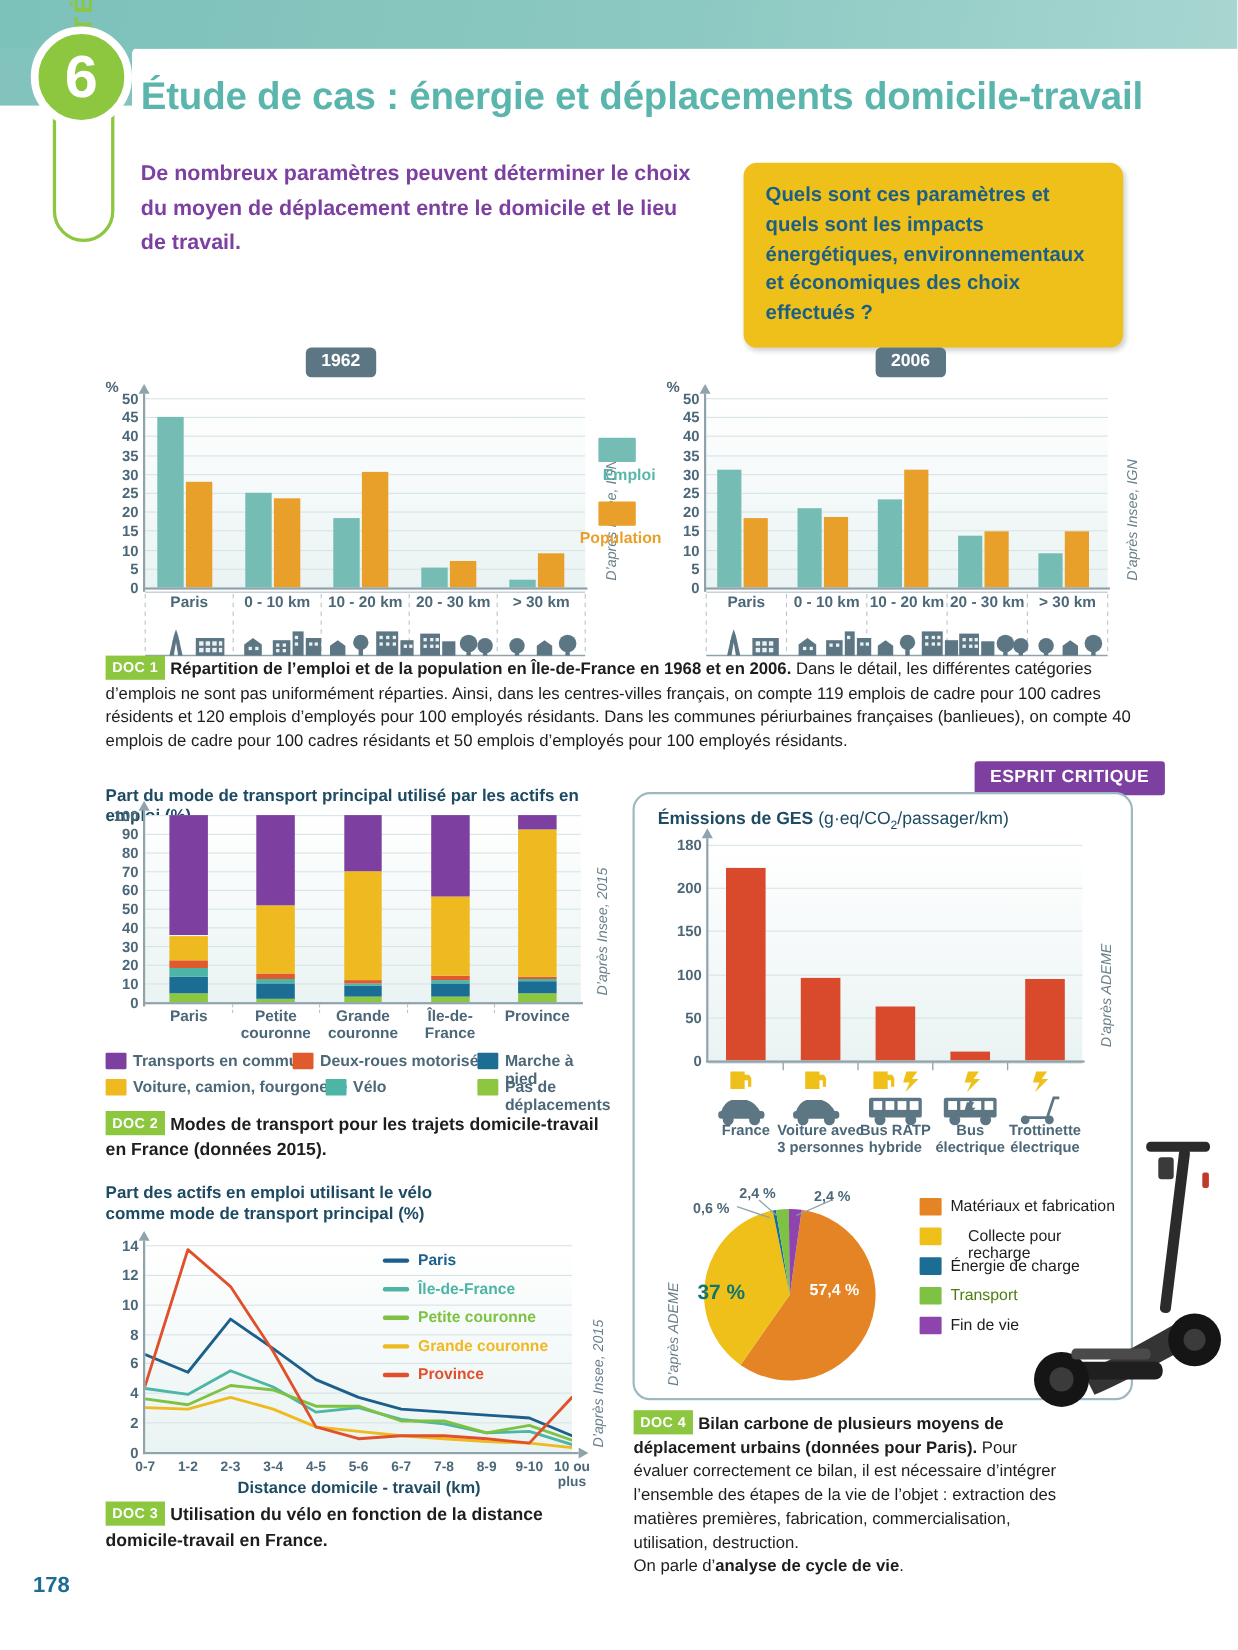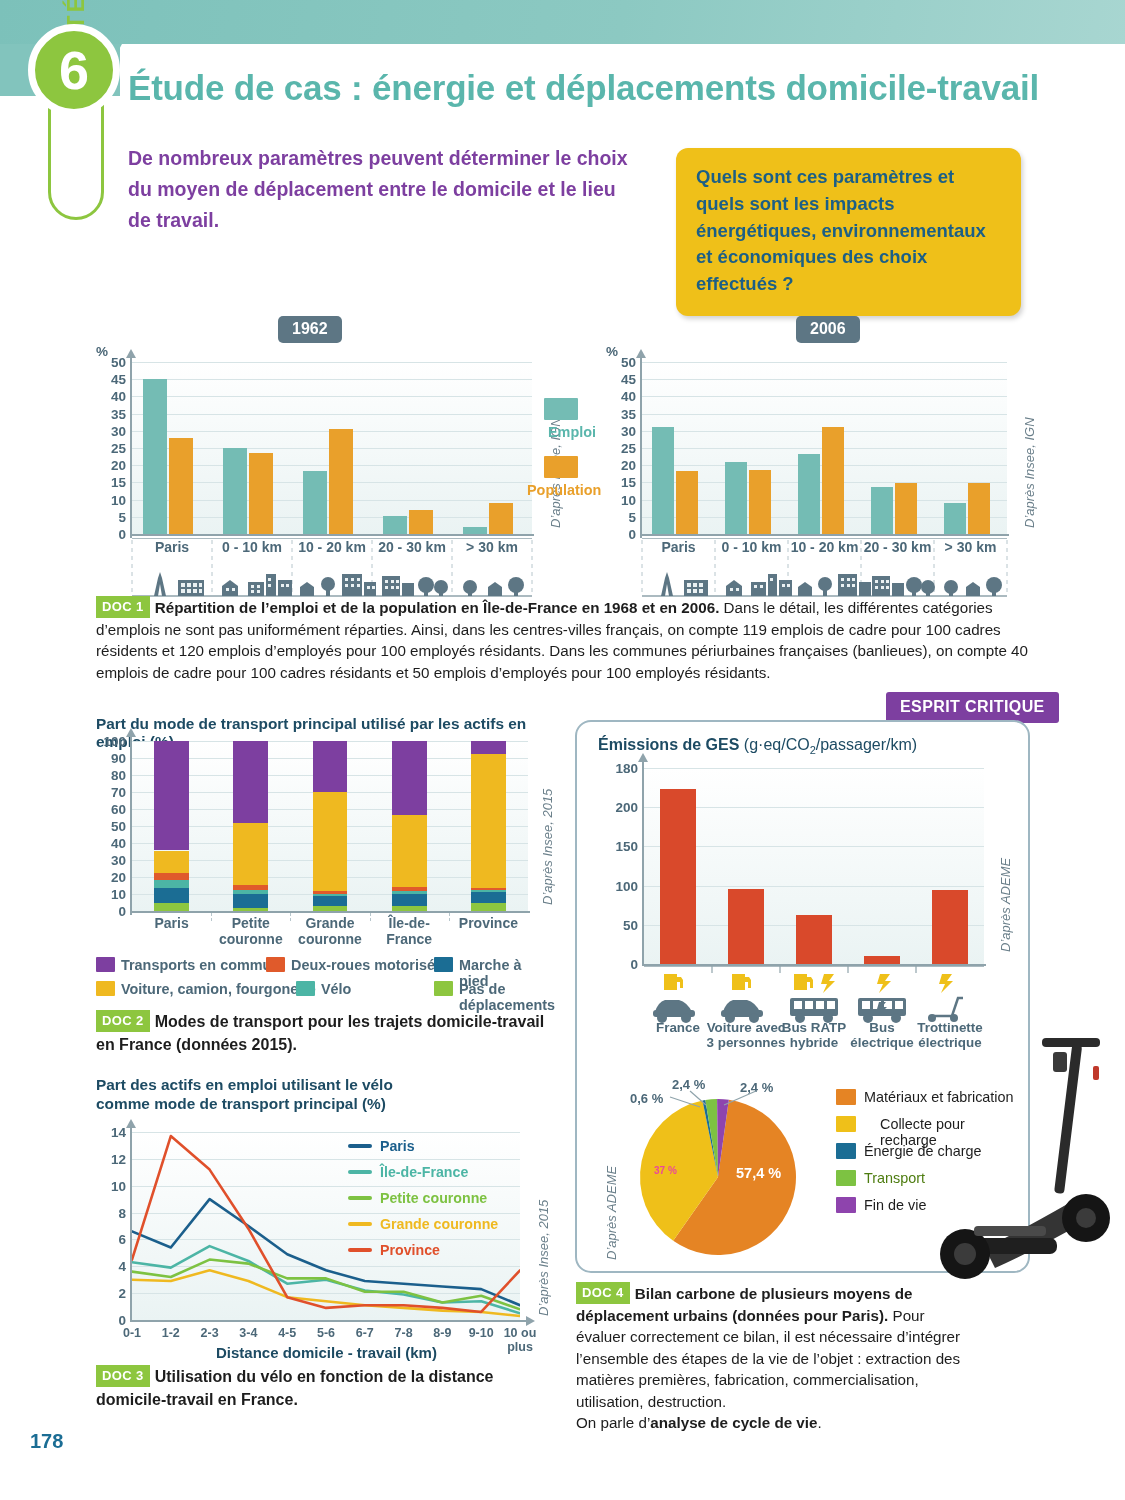--- a/index.html
+++ b/index.html
@@ -514,21 +514,21 @@
   <div class="src-vert" style="left:440px;top:196px;">D’après Insee, 2015</div>
   <div style="position:absolute;left:120px;top:224px;font-size:15px;font-weight:bold;color:#1d4b63;">Distance domicile - travail (km)</div>
 <div class="ytick" style="left:4px;top:194px;width:26px;">0</div>
     <div class="ytick" style="left:4px;top:167.14285714285714px;width:26px;">2</div>
     <div class="ytick" style="left:4px;top:140.28571428571428px;width:26px;">4</div>
     <div class="ytick" style="left:4px;top:113.42857142857143px;width:26px;">6</div>
     <div class="ytick" style="left:4px;top:86.57142857142858px;width:26px;">8</div>
     <div class="ytick" style="left:4px;top:59.71428571428572px;width:26px;">10</div>
     <div class="ytick" style="left:4px;top:32.85714285714286px;width:26px;">12</div>
     <div class="ytick" style="left:4px;top:6px;width:26px;">14</div>
-    <div class="catlabel" style="left:10px;top:206px;width:52px;font-size:12.5px;">0-1</div>
+    <div class="catlabel" style="left:10px;top:206px;width:52px;font-size:12.5px;">0-7</div>
     <div class="catlabel" style="left:48.8px;top:206px;width:52px;font-size:12.5px;">1-2</div>
     <div class="catlabel" style="left:87.6px;top:206px;width:52px;font-size:12.5px;">2-3</div>
     <div class="catlabel" style="left:126.39999999999998px;top:206px;width:52px;font-size:12.5px;text-align:center;">3-4</div>
     <div class="catlabel" style="left:165.2px;top:206px;width:52px;font-size:12.5px;">4-5</div>
     <div class="catlabel" style="left:204px;top:206px;width:52px;font-size:12.5px;">5-6</div>
     <div class="catlabel" style="left:242.79999999999995px;top:206px;width:52px;font-size:12.5px;">6-7</div>
     <div class="catlabel" style="left:281.59999999999997px;top:206px;width:52px;font-size:12.5px;">7-8</div>
     <div class="catlabel" style="left:320.4px;top:206px;width:52px;font-size:12.5px;">8-9</div>
     <div class="catlabel" style="left:359.2px;top:206px;width:52px;font-size:12.5px;">9-10</div>
     <div class="catlabel" style="left:398px;top:206px;width:52px;font-size:12.5px;">10 ou plus</div>
@@ -644,21 +644,21 @@
 <div class="abs" id="chart-pie" style="left:598px;top:1055px;width:420px;height:215px;">
   <div class="src-vert" style="left:6px;top:205px;">D’après ADEME</div>
 <svg width="230" height="205" style="position:absolute;left:10px;top:10px;">
       <path d="M110,112 L120.85550187488512,34.75909063815752 A78,78 0 1,1 65.2007187010322,175.85158099135802 Z" fill="#e58424"></path>
       <path d="M110,112 L65.2007187010322,175.85158099135802 A78,78 0 0,1 94.47737287565725,35.560167143310565 Z" fill="#efc019"></path>
       <path d="M110,112 L94.47737287565725,35.560167143310565 A78,78 0 0,1 97.37524850105925,35.02847507298564 Z" fill="#1b6d94"></path>
       <path d="M110,112 L97.37524850105925,35.02847507298564 A78,78 0 0,1 109.10517987758024,34.00513288075611 Z" fill="#7dc242"></path>
       <path d="M110,112 L109.10517987758024,34.00513288075611 A78,78 0 0,1 120.85550187488496,34.75909063815749 Z" fill="#8e44ad"></path>
     </svg>
     <div style="position:absolute;left:138px;top:110px;font-size:14.5px;font-weight:bold;color:#fff;">57,4 %</div>
-    <div style="position:absolute;left:56px;top:110px;font-size:10px;font-weight:bold;color:#ec4899;">37 %</div>
+    <div style="position:absolute;left:36px;top:110px;font-size:19px;font-weight:bold;color:#0f766e;">37 %</div>
     <div class="pin-label" style="left:32px;top:36px;">0,6 %</div>
     <div class="pin-label" style="left:74px;top:22px;">2,4 %</div>
     <div class="pin-label" style="left:142px;top:25px;">2,4 %</div>
     <svg width="230" height="205" style="position:absolute;left:10px;top:10px;pointer-events:none;">
       <g stroke="#8fa3ab" stroke-width="1.2" fill="none">
         <path d="M62 32 L92 42"></path>
         <path d="M82 26 L98 40"></path>
         <path d="M148 26 L116 40"></path>
       </g>
     </svg>

